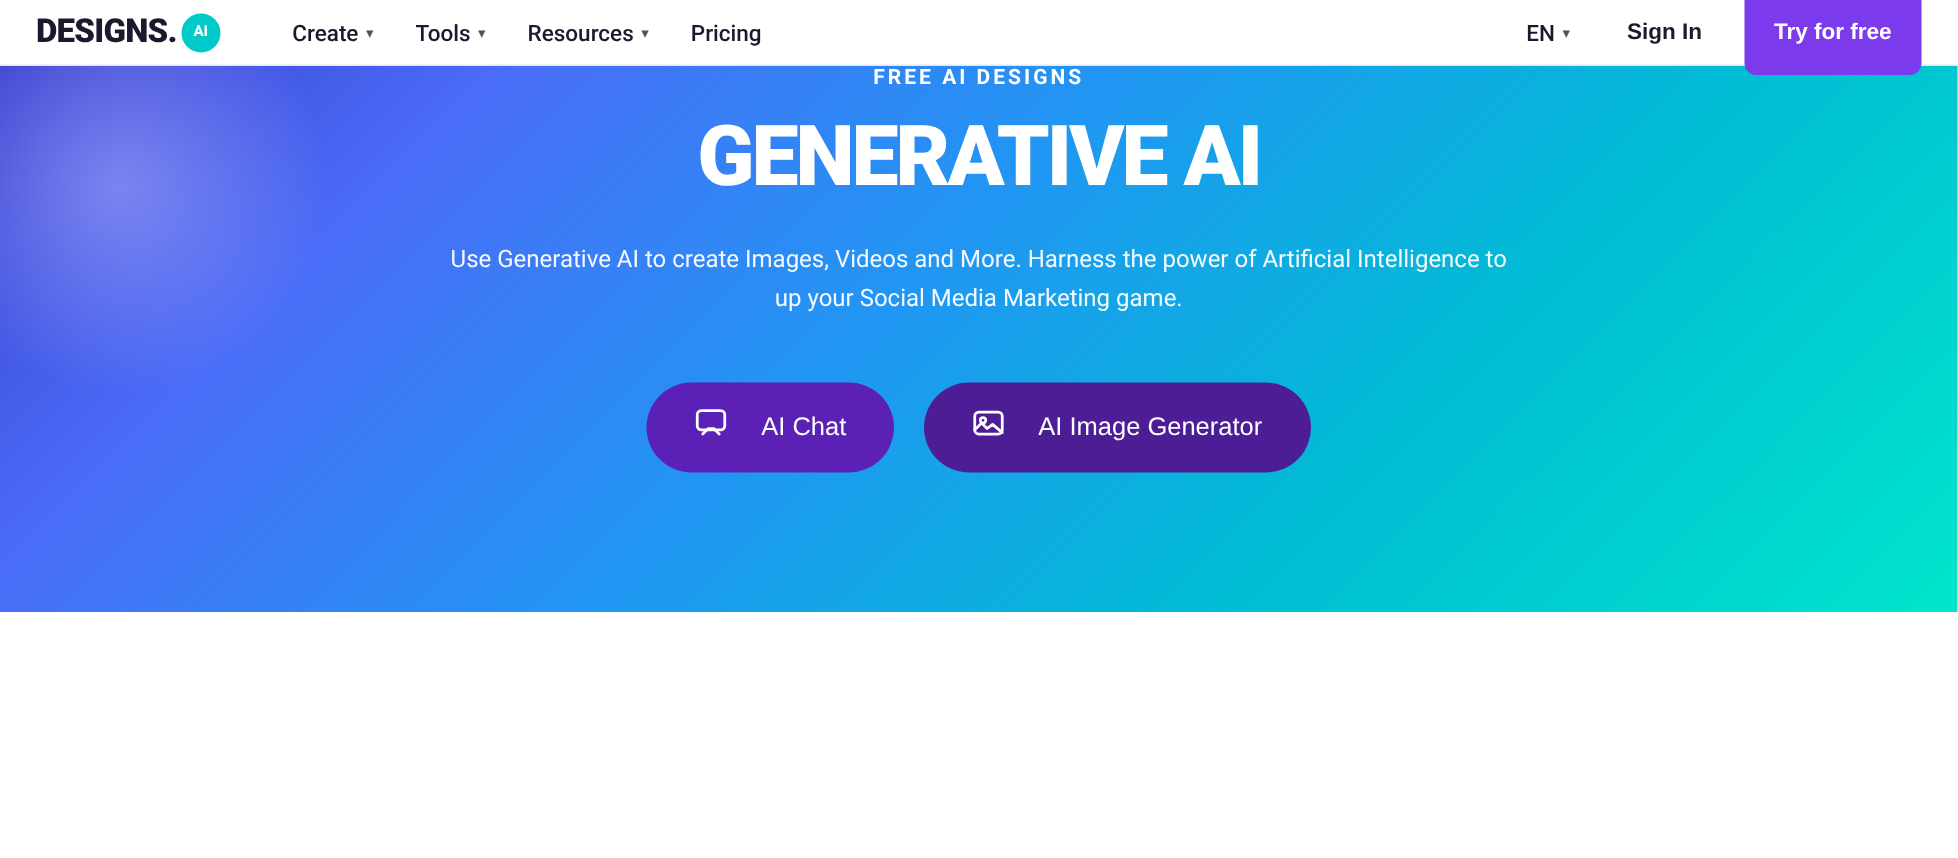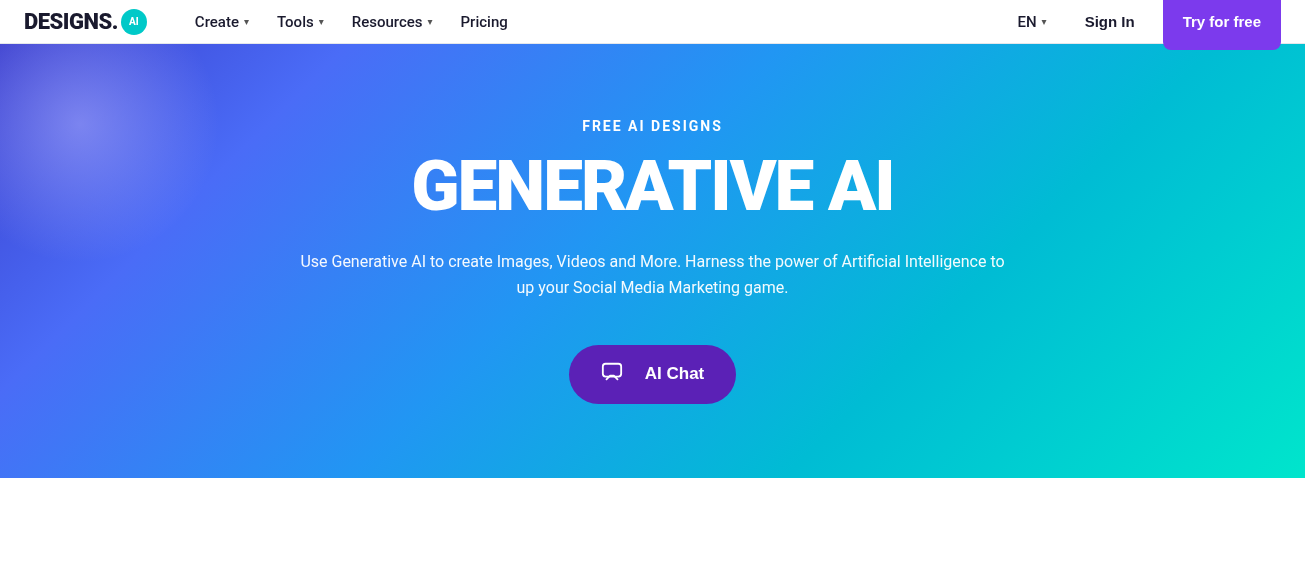--- a/index.html
+++ b/index.html
@@ -115,26 +115,25 @@
       border-radius: 8px;
       padding: 20px 20px;
       font-size: 15px;
       font-weight: 600;
       cursor: pointer;
     }
 
     
     .hero {
       width: 1305px;
-      height: 434px;
+      height: 364px;
       background: linear-gradient(135deg, #3b3fce 0%, #4a6cf7 20%, #2196f3 45%, #00bcd4 70%, #00e5cc 100%);
       display: flex;
       flex-direction: column;
       align-items: center;
-      justify-content: center;
       text-align: center;
       position: relative;
       overflow: hidden;
     }
 
     
     .hero::before {
       content: '';
       position: absolute;
       top: -60px;
@@ -148,21 +147,21 @@
     .hero-eyebrow {
       font-size: 14px;
       font-weight: 700;
       color: #ffffff;
       letter-spacing: 2px;
       text-transform: uppercase;
       margin-bottom: 16px;
     }
 
     .hero-title {
-      font-size: 71px;
+      font-size: 56px;
       font-weight: 900;
       color: #ffffff;
       line-height: 1;
       margin-bottom: 28px;
       letter-spacing: -2px;
     }
 
     .hero-subtitle {
       font-size: 16px;
       color: #ffffff;
@@ -178,21 +177,21 @@
       align-items: center;
     }
 
     .hero-btn {
       display: flex;
       align-items: center;
       gap: 22px;
       padding: 16px 32px;
       border-radius: 50px;
       font-size: 17px;
-      font-weight: 700;
+      font-weight: 400;
       cursor: pointer;
       border: none;
       color: white;
     }
 
     .btn-ai-chat {
       background: #5b21b6;
     }
 
     .btn-ai-image {
@@ -249,14 +248,24 @@
     <button class="hero-btn btn-ai-chat">
       <span class="btn-icon">
         <svg width="22" height="22" viewBox="0 0 24 24" fill="none" xmlns="http://www.w3.org/2000/svg">
           <rect x="2" y="3" width="20" height="14" rx="3" stroke="white" stroke-width="2"></rect>
           <path d="M6 20L10 16H14L18 20" stroke="white" stroke-width="2" stroke-linecap="round" stroke-linejoin="round"></path>
         </svg>
       </span>
       <span>AI Chat</span>
     </button>
 
+    <button class="hero-btn btn-ai-image">
+      <span class="btn-icon">
+        <svg width="22" height="22" viewBox="0 0 24 24" fill="none" xmlns="http://www.w3.org/2000/svg">
+          <rect x="2" y="4" width="20" height="16" rx="3" stroke="white" stroke-width="2"></rect>
+          <circle cx="8" cy="10" r="2" stroke="white" stroke-width="2"></circle>
+          <path d="M2 17L7 12L11 16L15 13L22 19" stroke="white" stroke-width="2" stroke-linecap="round" stroke-linejoin="round"></path>
+        </svg>
+      </span>
+      <span>AI Image Generator</span>
+    </button>
   </div>
 </section>
 
 </body></html>

